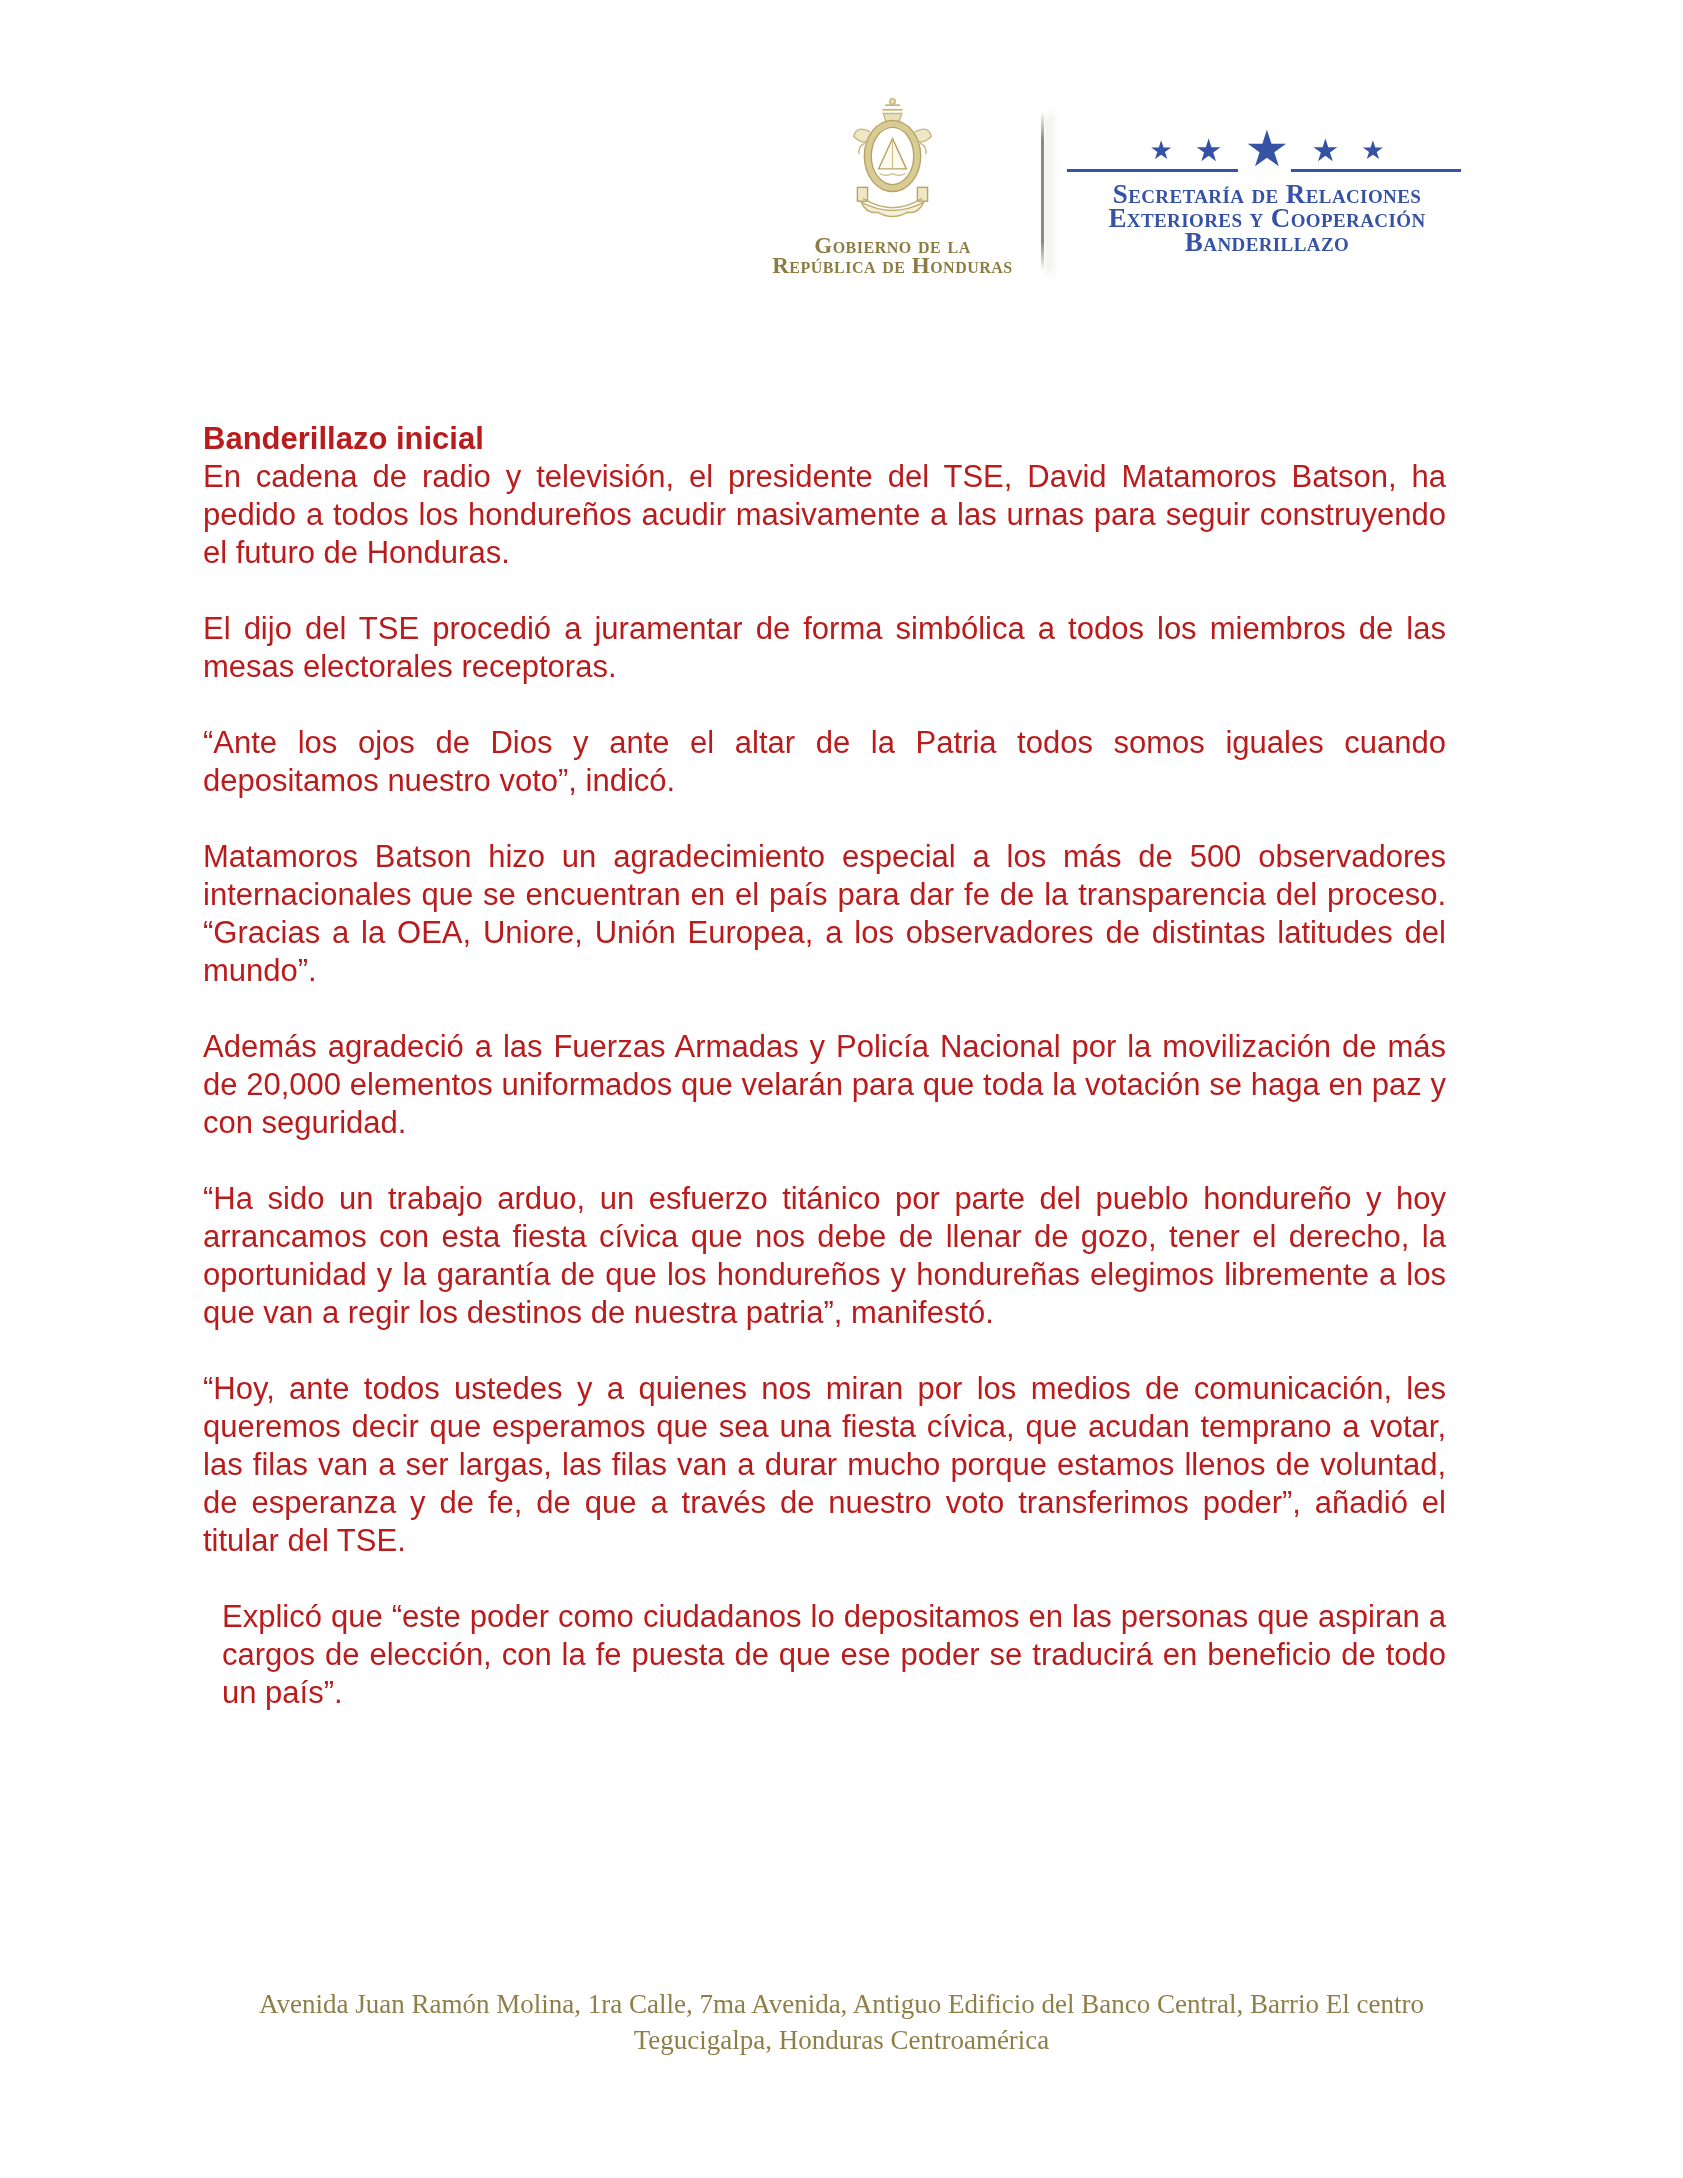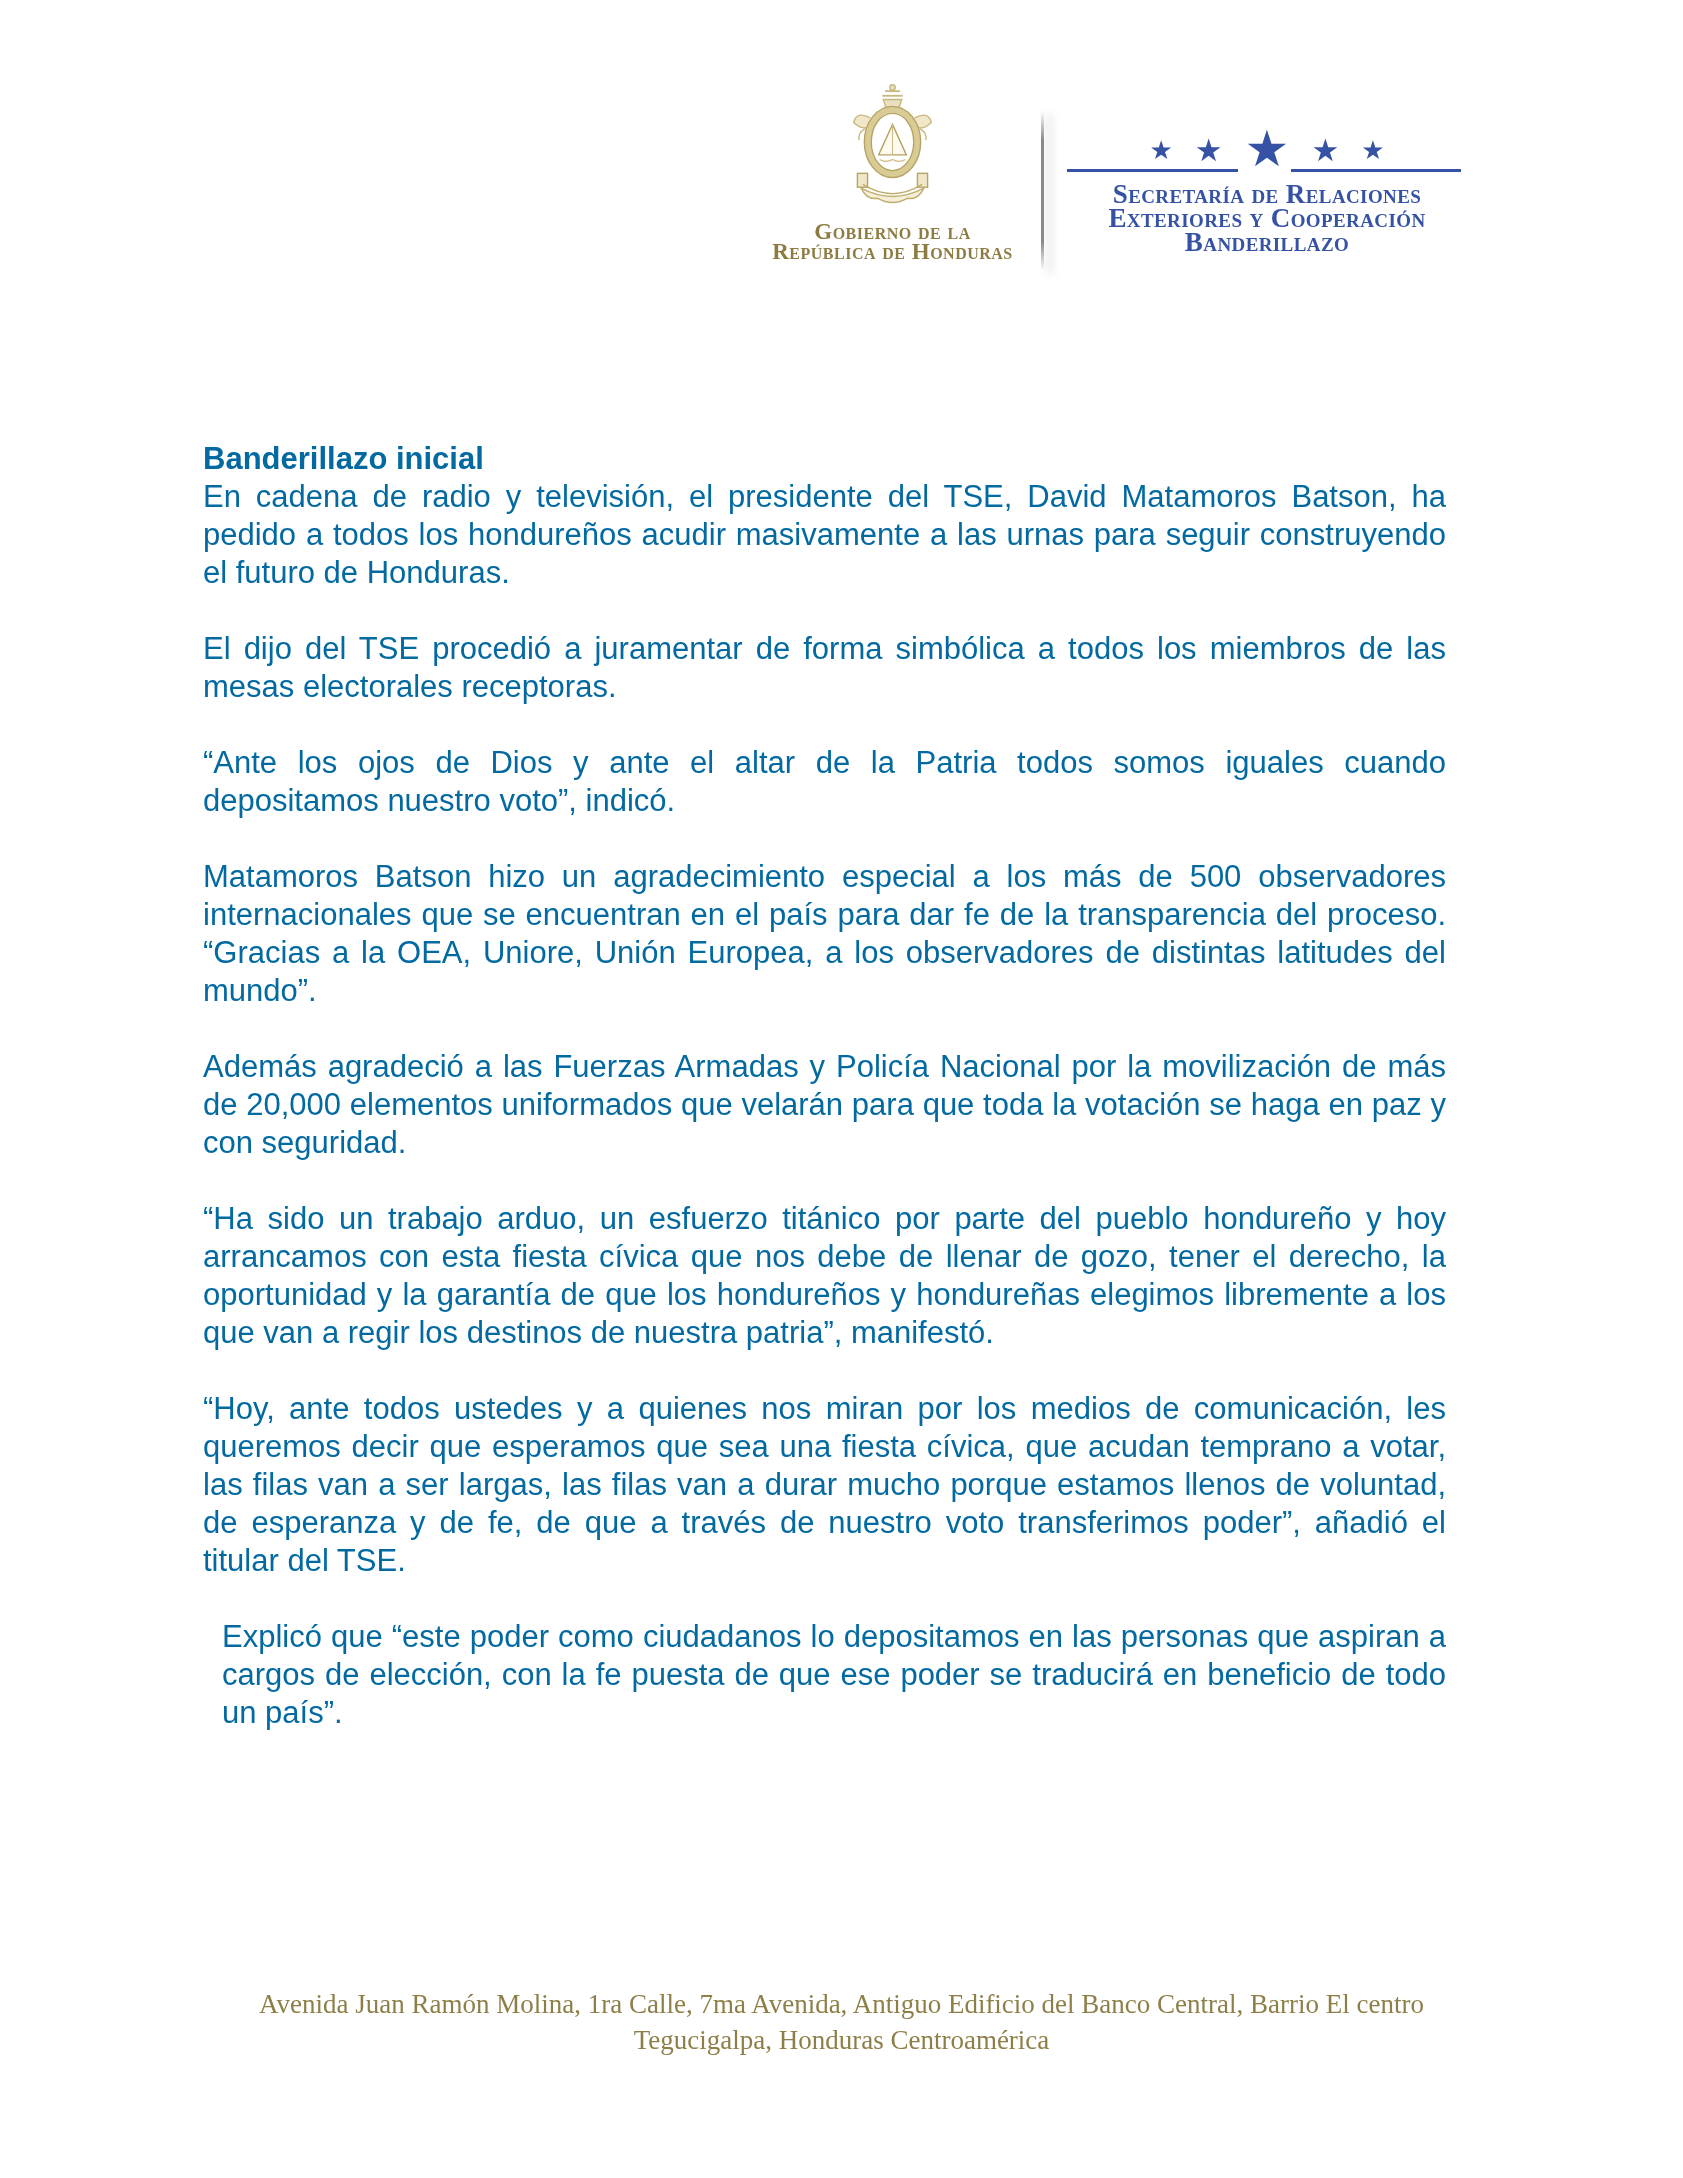--- a/index.html
+++ b/index.html
@@ -1,20 +1,20 @@
 <!DOCTYPE html>
 <html><head>
 <meta charset="utf-8">
 <style>
   html,body{margin:0;padding:0;background:#ffffff;}
   .page{position:relative;width:1683px;height:2178px;background:#ffffff;overflow:hidden;
         font-family:"Liberation Sans",sans-serif;}
 
   
-  .gov-logo{position:absolute;left:760px;top:81px;width:265px;text-align:center;}
+  .gov-logo{position:absolute;left:760px;top:95px;width:265px;text-align:center;}
   .coat{display:block;margin:0 auto;}
   .gov-text{margin-top:8px;font-family:"Liberation Serif",serif;font-variant:small-caps;
             font-weight:bold;font-size:23px;line-height:20px;color:#8d7c42;letter-spacing:0.5px;}
 
   .hdr-divider{position:absolute;left:1041px;top:111px;width:3px;height:160px;
             background:linear-gradient(to bottom, rgba(150,145,140,0),
             rgba(122,117,112,.85) 18%, rgba(122,117,112,.85) 82%, rgba(150,145,140,0));
             box-shadow:7px 3px 9px rgba(120,115,110,.30);}
 
   .sre-logo{position:absolute;left:1059px;top:125px;width:416px;text-align:center;}
@@ -24,22 +24,22 @@
   .star-sm{font-size:26px;line-height:1;}
   .star-md{font-size:31px;line-height:1;}
   .star-lg{font-size:50px;line-height:1;margin-top:-2px;}
   .sre-rule{position:absolute;left:8px;right:14px;top:44px;display:flex;z-index:1;}
   .sre-rule .seg{height:3px;background:#3552a4;flex:1;}
   .sre-rule .rule-gap{width:53px;}
   .sre-text{margin-top:7px;font-family:"Liberation Serif",serif;font-variant:small-caps;
             font-weight:bold;font-size:27px;line-height:24px;color:#3552a4;letter-spacing:0.4px;text-align:center;}
 
   
-  .doc-body{position:absolute;left:203px;top:440px;width:1243px;
-            font-size:31px;line-height:38px;color:#0369a1;text-align:justify;}
+  .doc-body{position:absolute;left:203px;top:420px;width:1243px;
+            font-size:31px;line-height:38px;color:#b91c1c;text-align:justify;}
   .doc-heading{font-weight:bold;}
   .para{margin:0 0 38px 0;}
   .para:last-child{margin-bottom:0;margin-left:19px;}
 
   
   .doc-footer{position:absolute;left:0;top:1940px;width:100%;text-align:center;
             font-family:"Liberation Serif",serif;font-size:27px;line-height:36px;color:#8e7f48;margin-top:46px;}
 </style>
 </head>
 <body>

